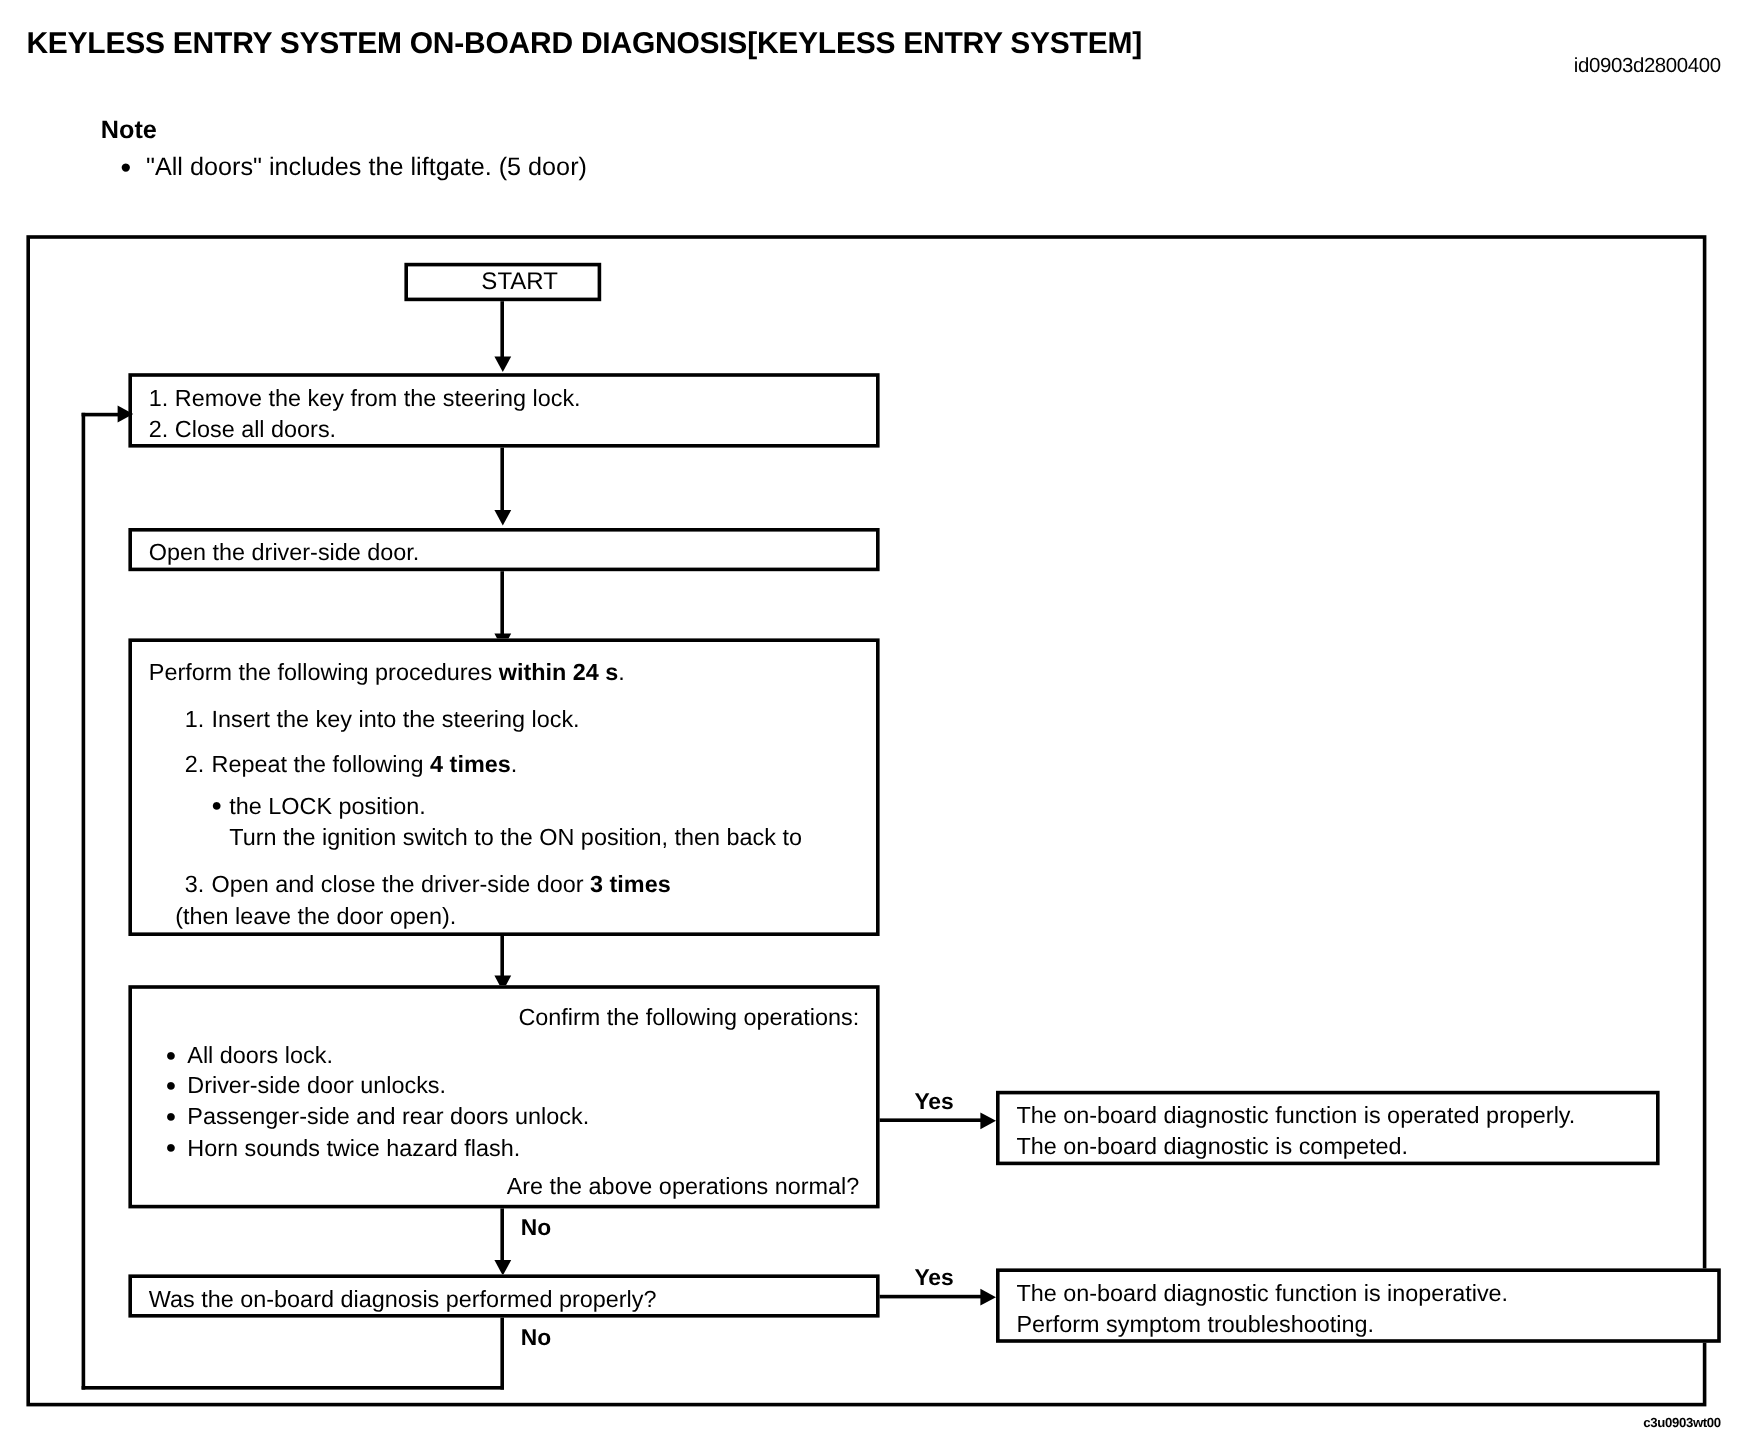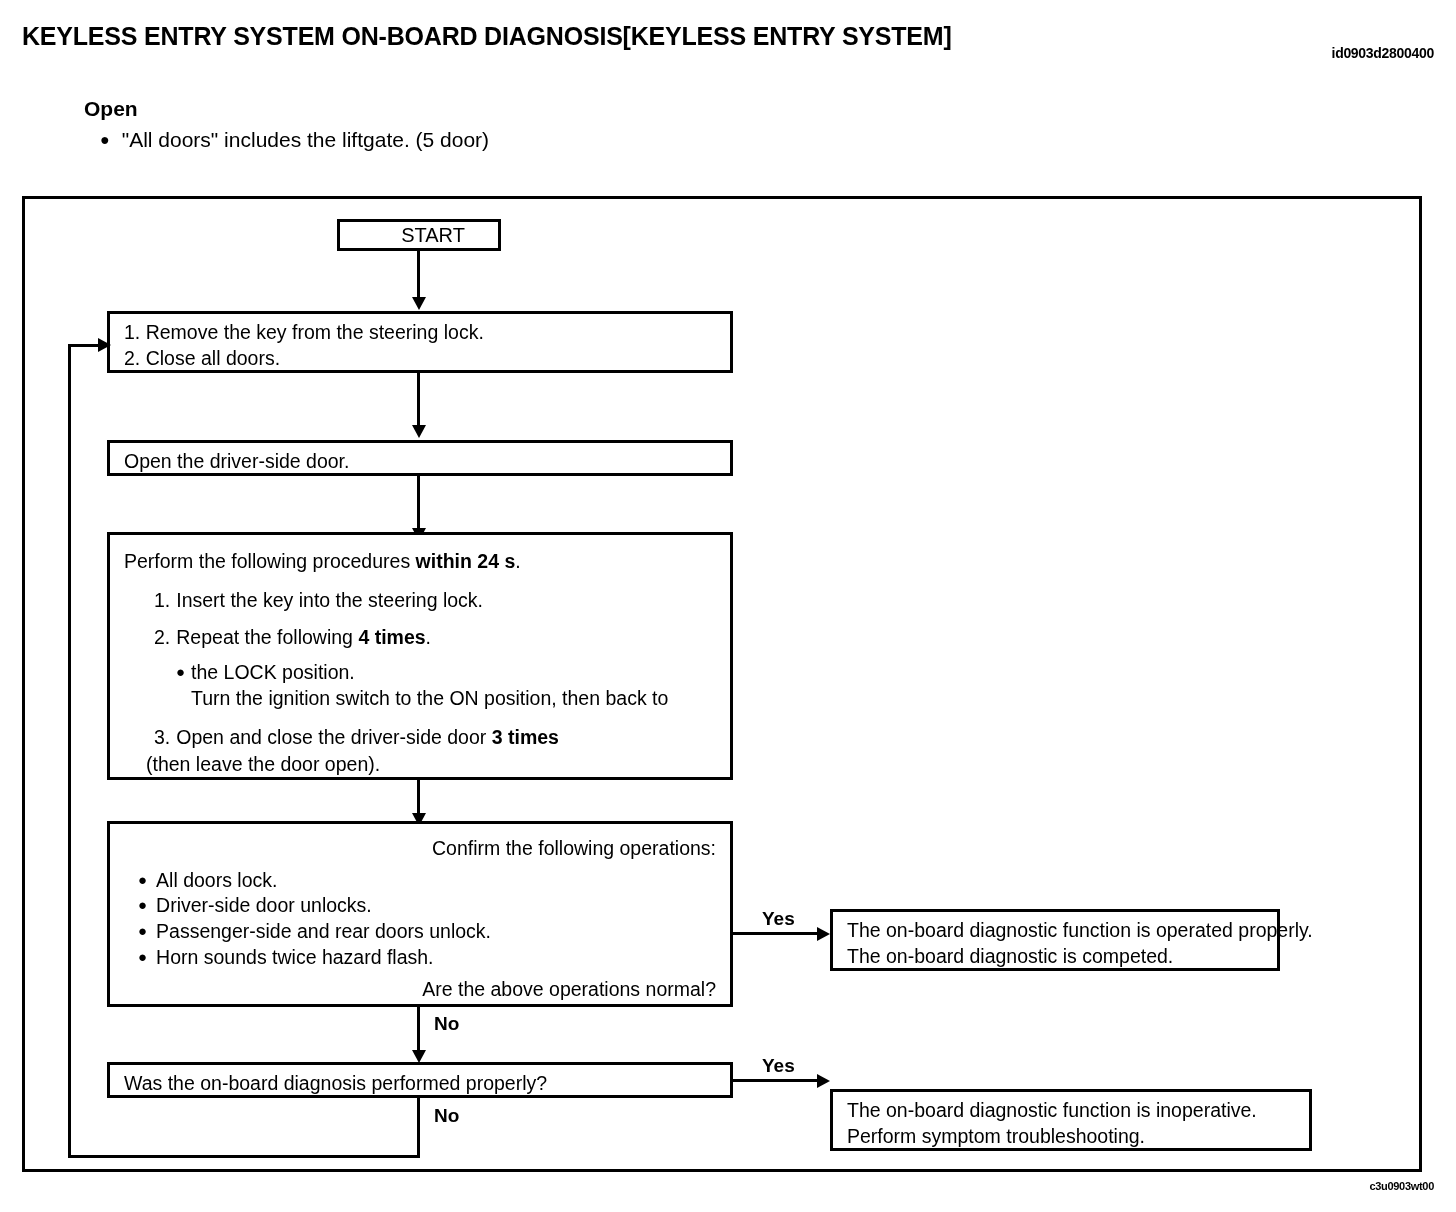--- a/index.html
+++ b/index.html
@@ -27,22 +27,22 @@
     top: 22px;
     font-size: 25px;
     font-weight: bold;
     letter-spacing: -0.2px;
     white-space: nowrap;
   }
   .doc-ref {
     position: absolute;
     right: 22px;
     top: 45px;
-    font-size: 14px;
-    font-weight: bold;
+    font-size: 17px;
+    font-weight: normal;
     letter-spacing: -0.3px;
   }
   .footer-ref {
     position: absolute;
     right: 22px;
     top: 1180px;
     font-size: 11px;
     font-weight: bold;
     letter-spacing: -0.3px;
   }
@@ -162,21 +162,21 @@
   }
 </style>
 </head>
 <body>
 
 <div class="page">
 
   <div class="doc-title">KEYLESS ENTRY SYSTEM ON-BOARD DIAGNOSIS[KEYLESS ENTRY SYSTEM]</div>
   <div class="doc-ref">id0903d2800400</div>
 
-  <div class="note-title">Open</div>
+  <div class="note-title">Note</div>
   <div class="note-item">
     <span class="bullet">●</span>
     <span>"All doors" includes the liftgate. (5 door)</span>
   </div>
 
   <div class="frame"></div>
 
   <div class="fbox fbox-start" style="left:337px; top:219px; width:164px; height:32px;">
     <span>START</span>
   </div>
@@ -248,38 +248,38 @@
         <span>Horn sounds twice hazard flash.</span>
       </li>
     </ul>
     <div class="line-row" style="margin-top:6px;">Are the above operations normal?</div>
   </div>
 
   <div class="hline" style="left:733px; top:932px; width:86px;"></div>
   <div class="arrow-right" style="left:817px; top:927px;"></div>
   <div class="edge-label" style="left:762px; top:908px;">Yes</div>
 
-  <div class="fbox fbox-pad" style="left:830px; top:909px; width:450px; height:62px;">
+  <div class="fbox fbox-pad" style="left:830px; top:909px; width:553px; height:62px;">
     <div class="line-row">The on-board diagnostic function is operated properly.</div>
     <div class="line-row">The on-board diagnostic is competed.</div>
   </div>
 
   <div class="vline" style="left:417px; top:1007px; height:50px;"></div>
   <div class="arrow-down" style="left:412px; top:1050px;"></div>
   <div class="edge-label" style="left:434px; top:1013px;">No</div>
 
   <div class="fbox fbox-pad" style="left:107px; top:1062px; width:626px; height:36px;">
     <div class="line-row">Was the on-board diagnosis performed properly?</div>
   </div>
 
   <div class="hline" style="left:733px; top:1079px; width:86px;"></div>
   <div class="arrow-right" style="left:817px; top:1074px;"></div>
   <div class="edge-label" style="left:762px; top:1055px;">Yes</div>
 
-  <div class="fbox fbox-pad" style="left:830px; top:1057px; width:482px; height:62px;margin-top:32px;">
+  <div class="fbox fbox-pad" style="left:830px; top:1057px; width:604px; height:62px;">
     <div class="line-row">The on-board diagnostic function is inoperative.</div>
     <div class="line-row">Perform symptom troubleshooting.</div>
   </div>
 
   <div class="vline" style="left:417px; top:1098px; height:60px;"></div>
   <div class="edge-label" style="left:434px; top:1105px;">No</div>
   <div class="hline" style="left:68px; top:1155px; width:352px;"></div>
   <div class="vline" style="left:68px; top:344px; height:814px;"></div>
   <div class="hline" style="left:68px; top:344px; width:34px;"></div>
   <div class="arrow-right" style="left:98px; top:338px;"></div>

